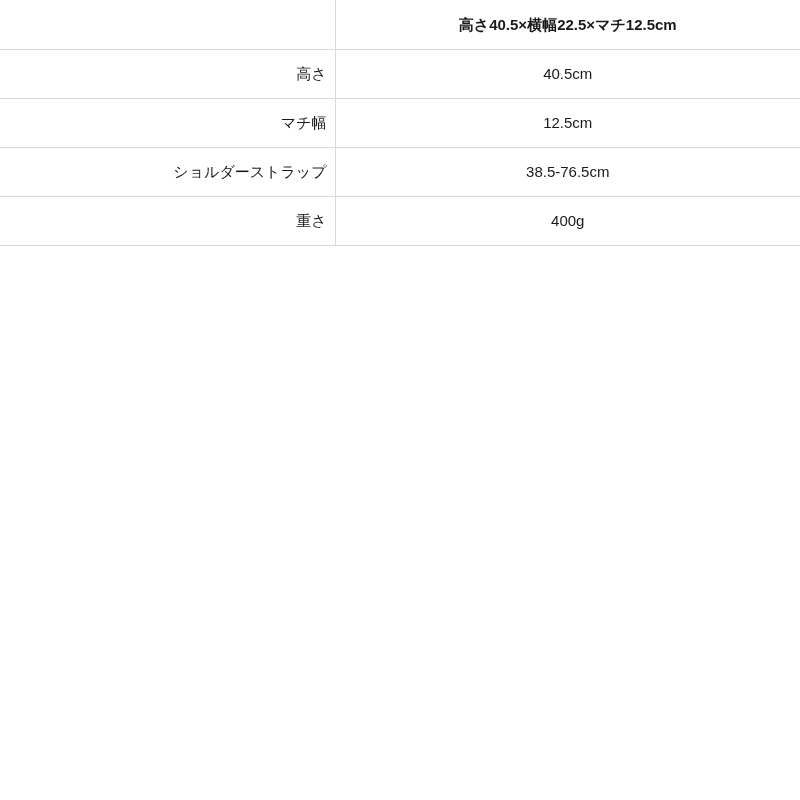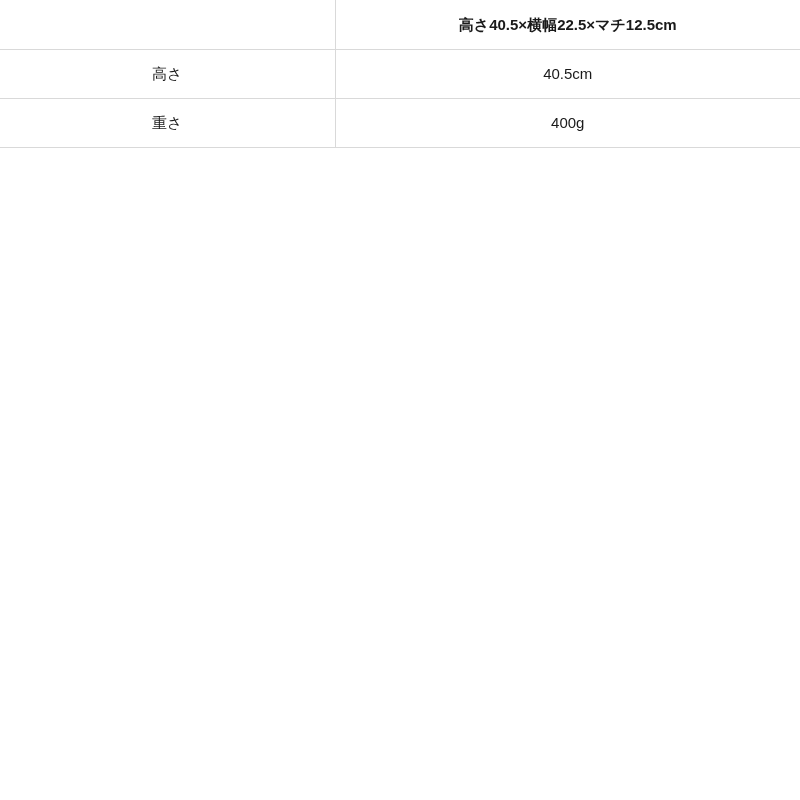--- a/index.html
+++ b/index.html
@@ -36,20 +36,21 @@
     font-size: 15px;
     line-height: 1.4;
     vertical-align: middle;
     text-align: center;
     box-sizing: border-box;
   }
   table.spec-table td.label-cell {
     width: 335px;
     border-right: 1px solid #d9d9d9;
     color: #1a1a1a;
+    text-align: right;
   }
   table.spec-table td.value-cell {
     width: 465px;
     color: #1a1a1a;
   }
   table.spec-table tr.header-row td.label-cell {
     border-bottom: 1px solid #d9d9d9;
   }
   table.spec-table tr.header-row td.value-cell {
     font-weight: bold;
@@ -70,19 +71,27 @@
     <tbody>
       <tr class="header-row first-row">
         <td class="label-cell"></td>
         <td class="value-cell">高さ40.5×横幅22.5×マチ12.5cm</td>
       </tr>
       <tr>
         <td class="label-cell">高さ</td>
         <td class="value-cell">40.5cm</td>
       </tr>
       <tr>
+        <td class="label-cell">マチ幅</td>
+        <td class="value-cell">12.5cm</td>
+      </tr>
+      <tr>
+        <td class="label-cell">ショルダーストラップ</td>
+        <td class="value-cell">38.5-76.5cm</td>
+      </tr>
+      <tr>
         <td class="label-cell">重さ</td>
         <td class="value-cell">400g</td>
       </tr>
     </tbody>
   </table>
   <div class="spacer-area"></div>
 </div>
 
 </body></html>

